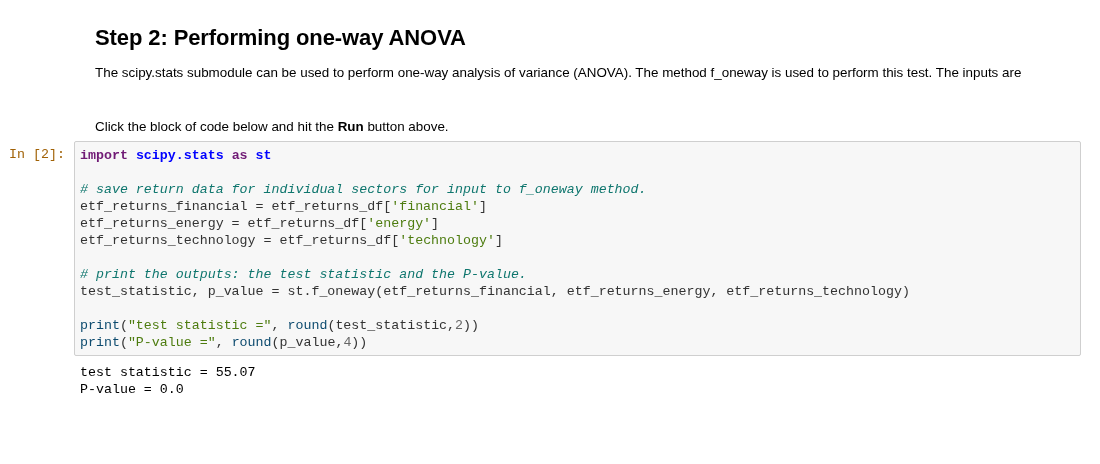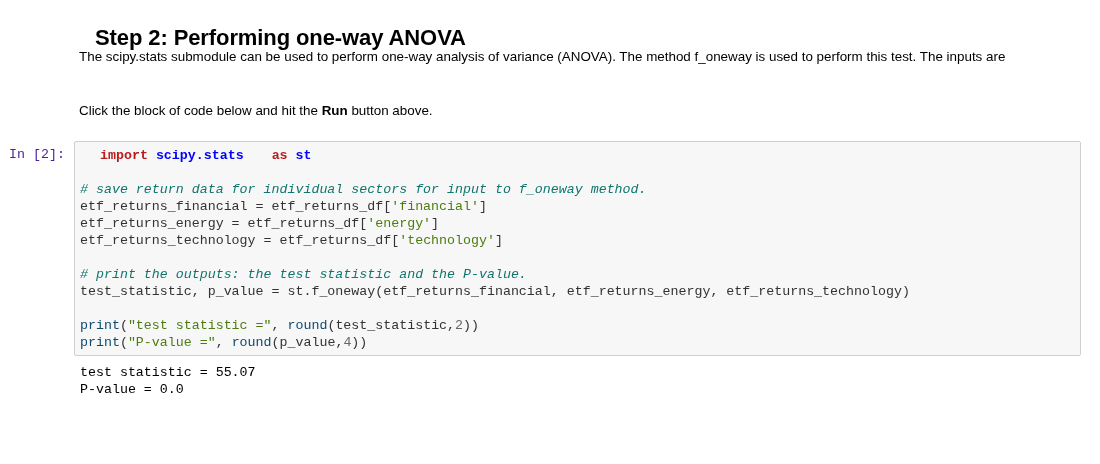--- a/index.html
+++ b/index.html
@@ -1,25 +1,25 @@
 <!DOCTYPE html>
 <html><head>
   <meta charset="utf-8">
   <style>
     html, body { margin: 0; padding: 0; background: #ffffff; }
     body { width: 1100px; height: 464px; position: relative; overflow: hidden; font-family: "Liberation Sans", sans-serif; color: #000; }
     .md { position: absolute; left: 79px; top: 0; width: 1000px; }
     .md h2 { position: absolute; left: 0; top: 9px; margin: 16px; font-size: 22px; font-weight: bold; white-space: nowrap; letter-spacing: -0.1px; }
-    .md p { position: absolute; left: 0; margin: 0; font-size: 13.4px; line-height: 19px; white-space: nowrap; }
+    .md p { position: absolute; left: 0; margin: 16px; font-size: 13.4px; line-height: 19px; white-space: nowrap; }
     .p1 { top: 47px; }
     .p2 { top: 101px; }
-    .prompt { position: absolute; left: 9px; top: 147px; font-family: "Liberation Mono", monospace; font-size: 13.3px; color: #4c1d95; white-space: pre; }
+    .prompt { position: absolute; left: 9px; top: 147px; font-family: "Liberation Mono", monospace; font-size: 13.3px; color: #a16207; white-space: pre; }
     .code-box { position: absolute; left: 74px; top: 141px; width: 1007px; height: 215px; background: #f7f7f7; border: 1px solid #cfcfcf; border-radius: 2px; box-sizing: border-box; }
     .code-line { position: absolute; left: 80px; font-family: "Liberation Mono", monospace; font-size: 13.3px; white-space: pre; color: #333; line-height: 17px; }
-    .kw { color: #b91c1c; font-weight: bold; margin-left: 20px; }
+    .kw { color: #701a75; font-weight: bold; }
     .nn { color: #0000ff; font-weight: bold; }
     .cm { color: #0f766e; font-style: italic; }
     .st { color: #4d7c0f; }
     .bi { color: #0c4a6e; }
     .num { color: #666666; }
     .out { position: absolute; left: 80px; font-family: "Liberation Mono", monospace; font-size: 13.3px; white-space: pre; color: #000; line-height: 17px; }
   </style>
 </head>
 <body>
 

